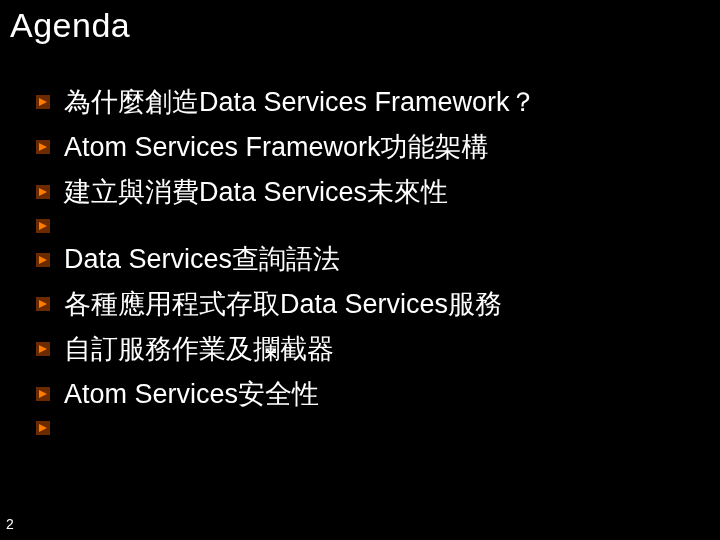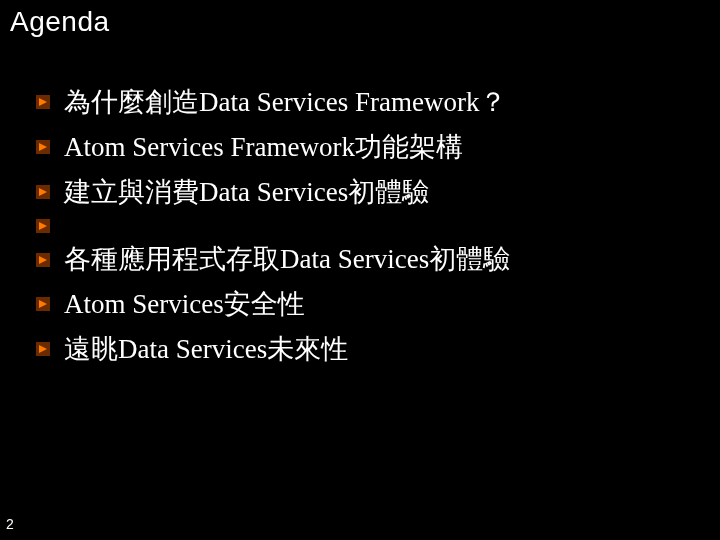--- a/index.html
+++ b/index.html
@@ -16,31 +16,30 @@
   .slide {
     width: 720px;
     height: 540px;
     position: relative;
     box-sizing: border-box;
   }
   .title {
     position: absolute;
     top: 6px;
     left: 10px;
-    font-size: 28px;
+    font-size: 34px;
     font-weight: 400;
     color: #fff;
     letter-spacing: 0.5px;
   }
   .list {
     position: absolute;
     top: 84px;
     left: 36px;
     right: 20px;
-    font-family: Liberation Serif, serif;
   }
   .item {
     display: flex;
     align-items: center;
     margin-bottom: 8.5px;
   }
   .bullet {
     width: 14px;
     height: 14px;
     margin-right: 14px;
@@ -89,53 +88,70 @@
       </span>
       <span class="item-text">Atom Services Framework功能架構</span>
     </div>
     <div class="item">
       <span class="bullet">
         <svg width="14" height="14" viewBox="0 0 14 14">
             <rect x="0" y="0" width="14" height="14" fill="#6b2a00"></rect>
             <path d="M3 3 L11 7 L3 11 Z" fill="#ff7a00"></path>
           </svg>
       </span>
-      <span class="item-text">建立與消費Data Services初體驗</span>
+      <span class="item-text">建立與消費Data Services未來性</span>
     </div>
     <div class="item">
       <span class="bullet">
         <svg width="14" height="14" viewBox="0 0 14 14">
             <rect x="0" y="0" width="14" height="14" fill="#6b2a00"></rect>
             <path d="M3 3 L11 7 L3 11 Z" fill="#ff7a00"></path>
           </svg>
       </span>
     </div>
     <div class="item">
       <span class="bullet">
         <svg width="14" height="14" viewBox="0 0 14 14">
             <rect x="0" y="0" width="14" height="14" fill="#6b2a00"></rect>
             <path d="M3 3 L11 7 L3 11 Z" fill="#ff7a00"></path>
           </svg>
       </span>
-      <span class="item-text">各種應用程式存取Data Services初體驗</span>
+      <span class="item-text">Data Services查詢語法</span>
+    </div>
+    <div class="item">
+      <span class="bullet">
+        <svg width="14" height="14" viewBox="0 0 14 14">
+            <rect x="0" y="0" width="14" height="14" fill="#6b2a00"></rect>
+            <path d="M3 3 L11 7 L3 11 Z" fill="#ff7a00"></path>
+          </svg>
+      </span>
+      <span class="item-text">各種應用程式存取Data Services服務</span>
+    </div>
+    <div class="item">
+      <span class="bullet">
+        <svg width="14" height="14" viewBox="0 0 14 14">
+            <rect x="0" y="0" width="14" height="14" fill="#6b2a00"></rect>
+            <path d="M3 3 L11 7 L3 11 Z" fill="#ff7a00"></path>
+          </svg>
+      </span>
+      <span class="item-text">自訂服務作業及攔截器</span>
     </div>
     <div class="item">
       <span class="bullet">
         <svg width="14" height="14" viewBox="0 0 14 14">
             <rect x="0" y="0" width="14" height="14" fill="#6b2a00"></rect>
             <path d="M3 3 L11 7 L3 11 Z" fill="#ff7a00"></path>
           </svg>
       </span>
       <span class="item-text">Atom Services安全性</span>
     </div>
     <div class="item">
       <span class="bullet">
         <svg width="14" height="14" viewBox="0 0 14 14">
             <rect x="0" y="0" width="14" height="14" fill="#6b2a00"></rect>
             <path d="M3 3 L11 7 L3 11 Z" fill="#ff7a00"></path>
           </svg>
       </span>
-      <span class="item-text">遠眺Data Services未來性</span>
     </div>
   </div>
 
   <div class="page-num">2</div>
 </div>
 
 </body></html>

